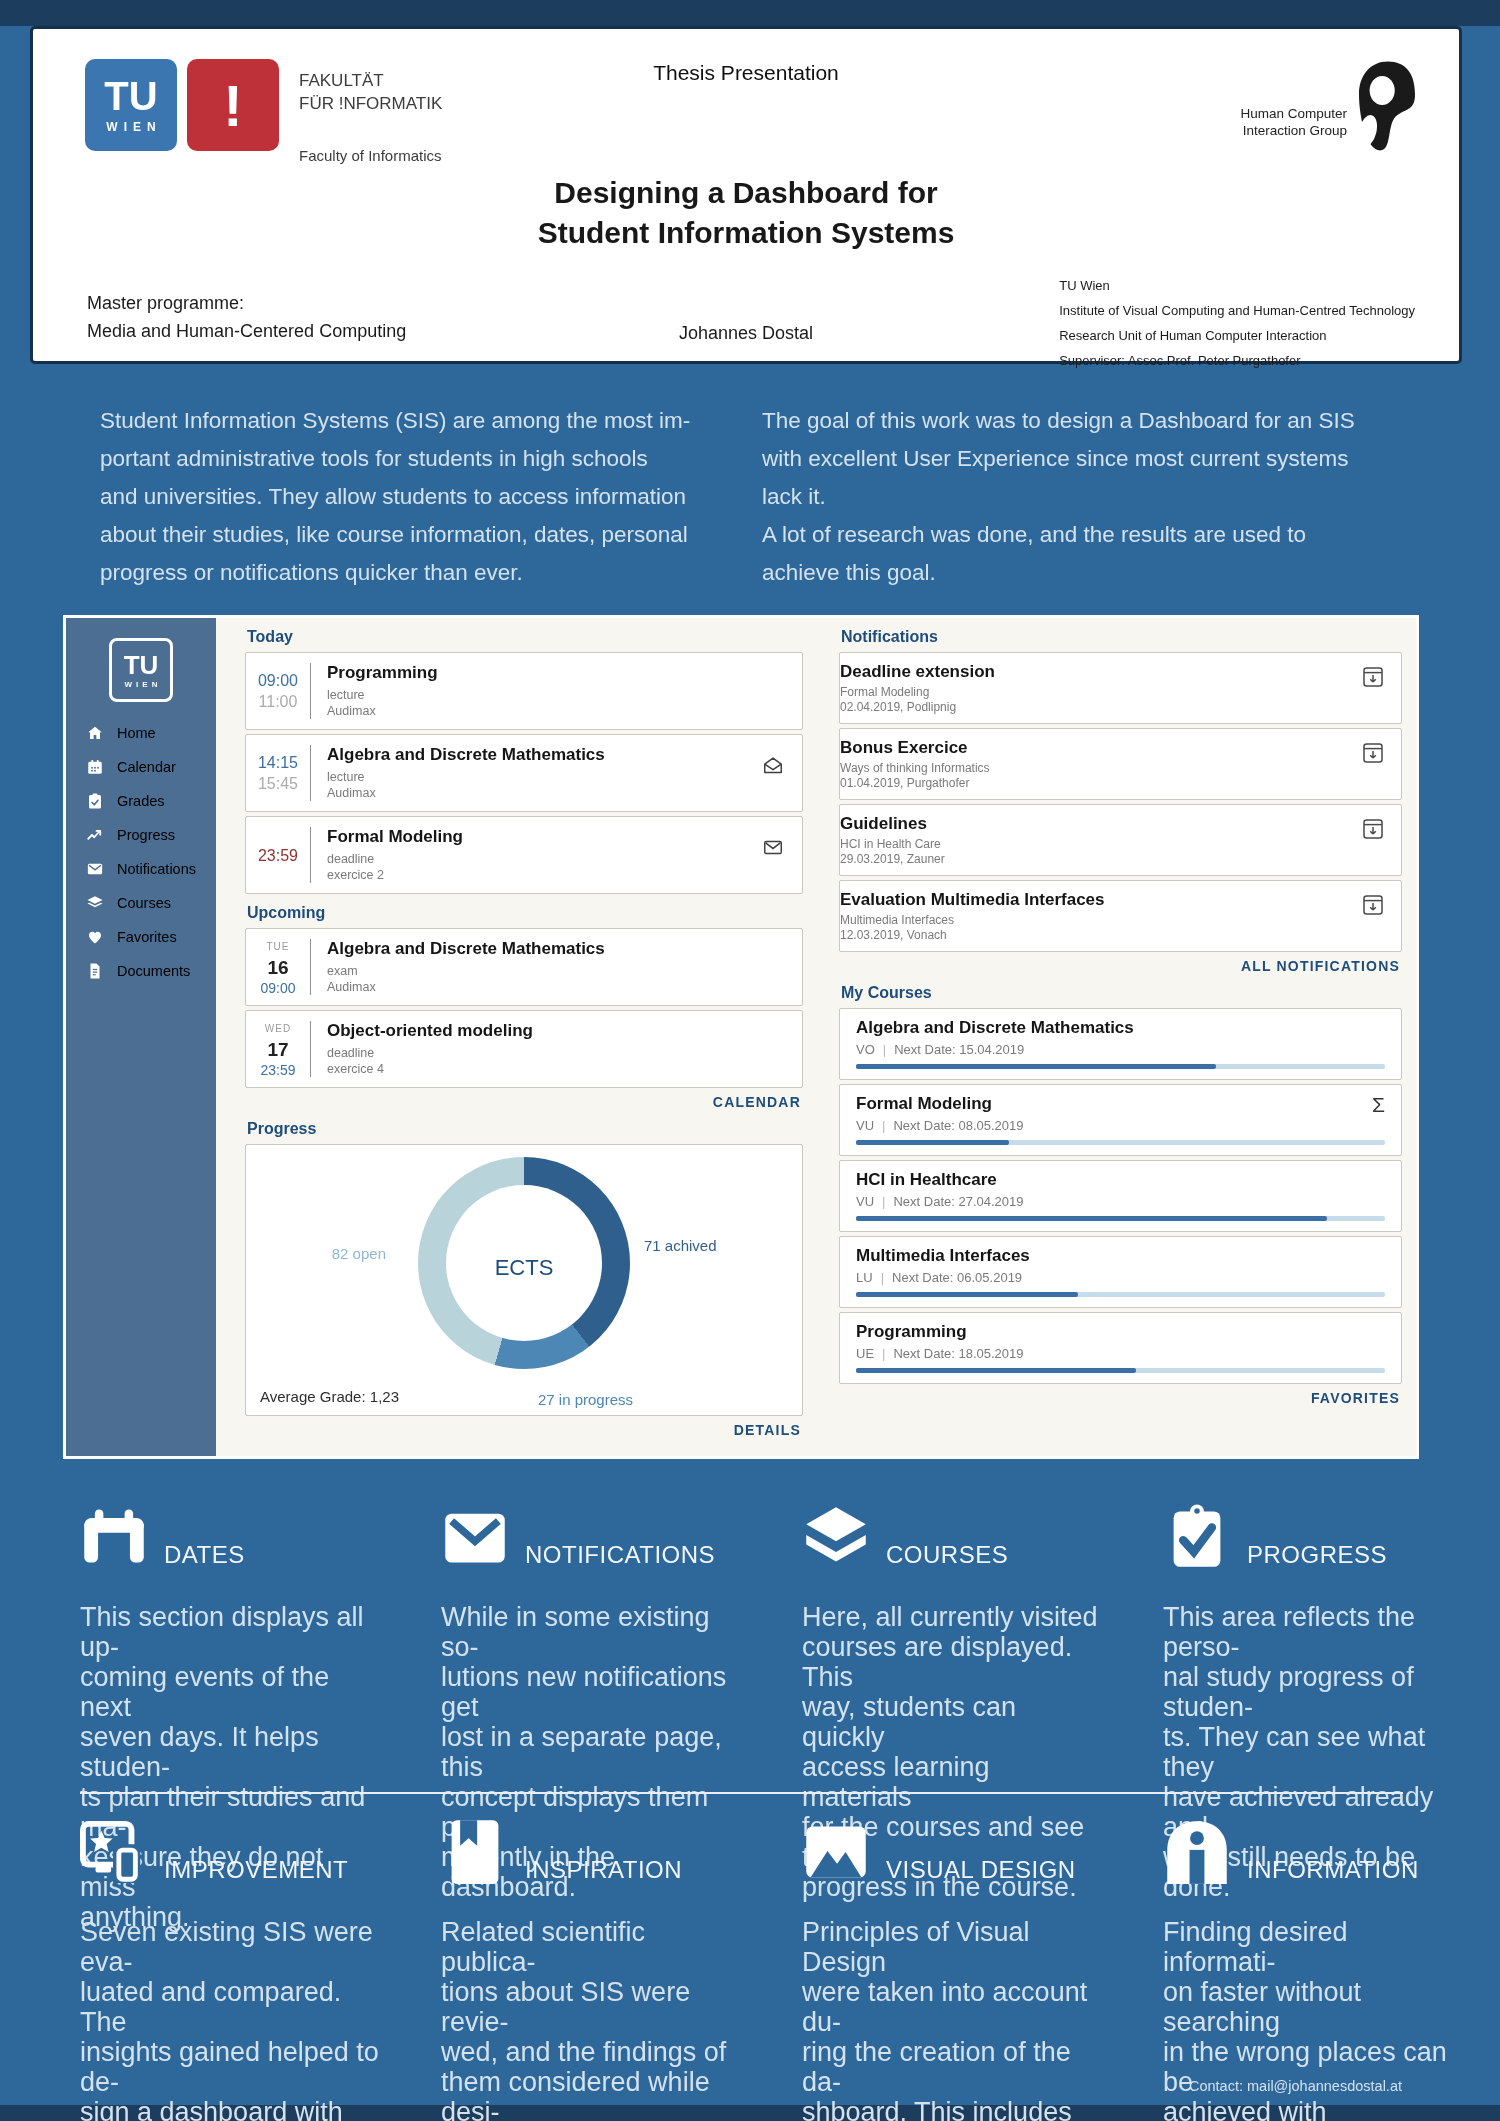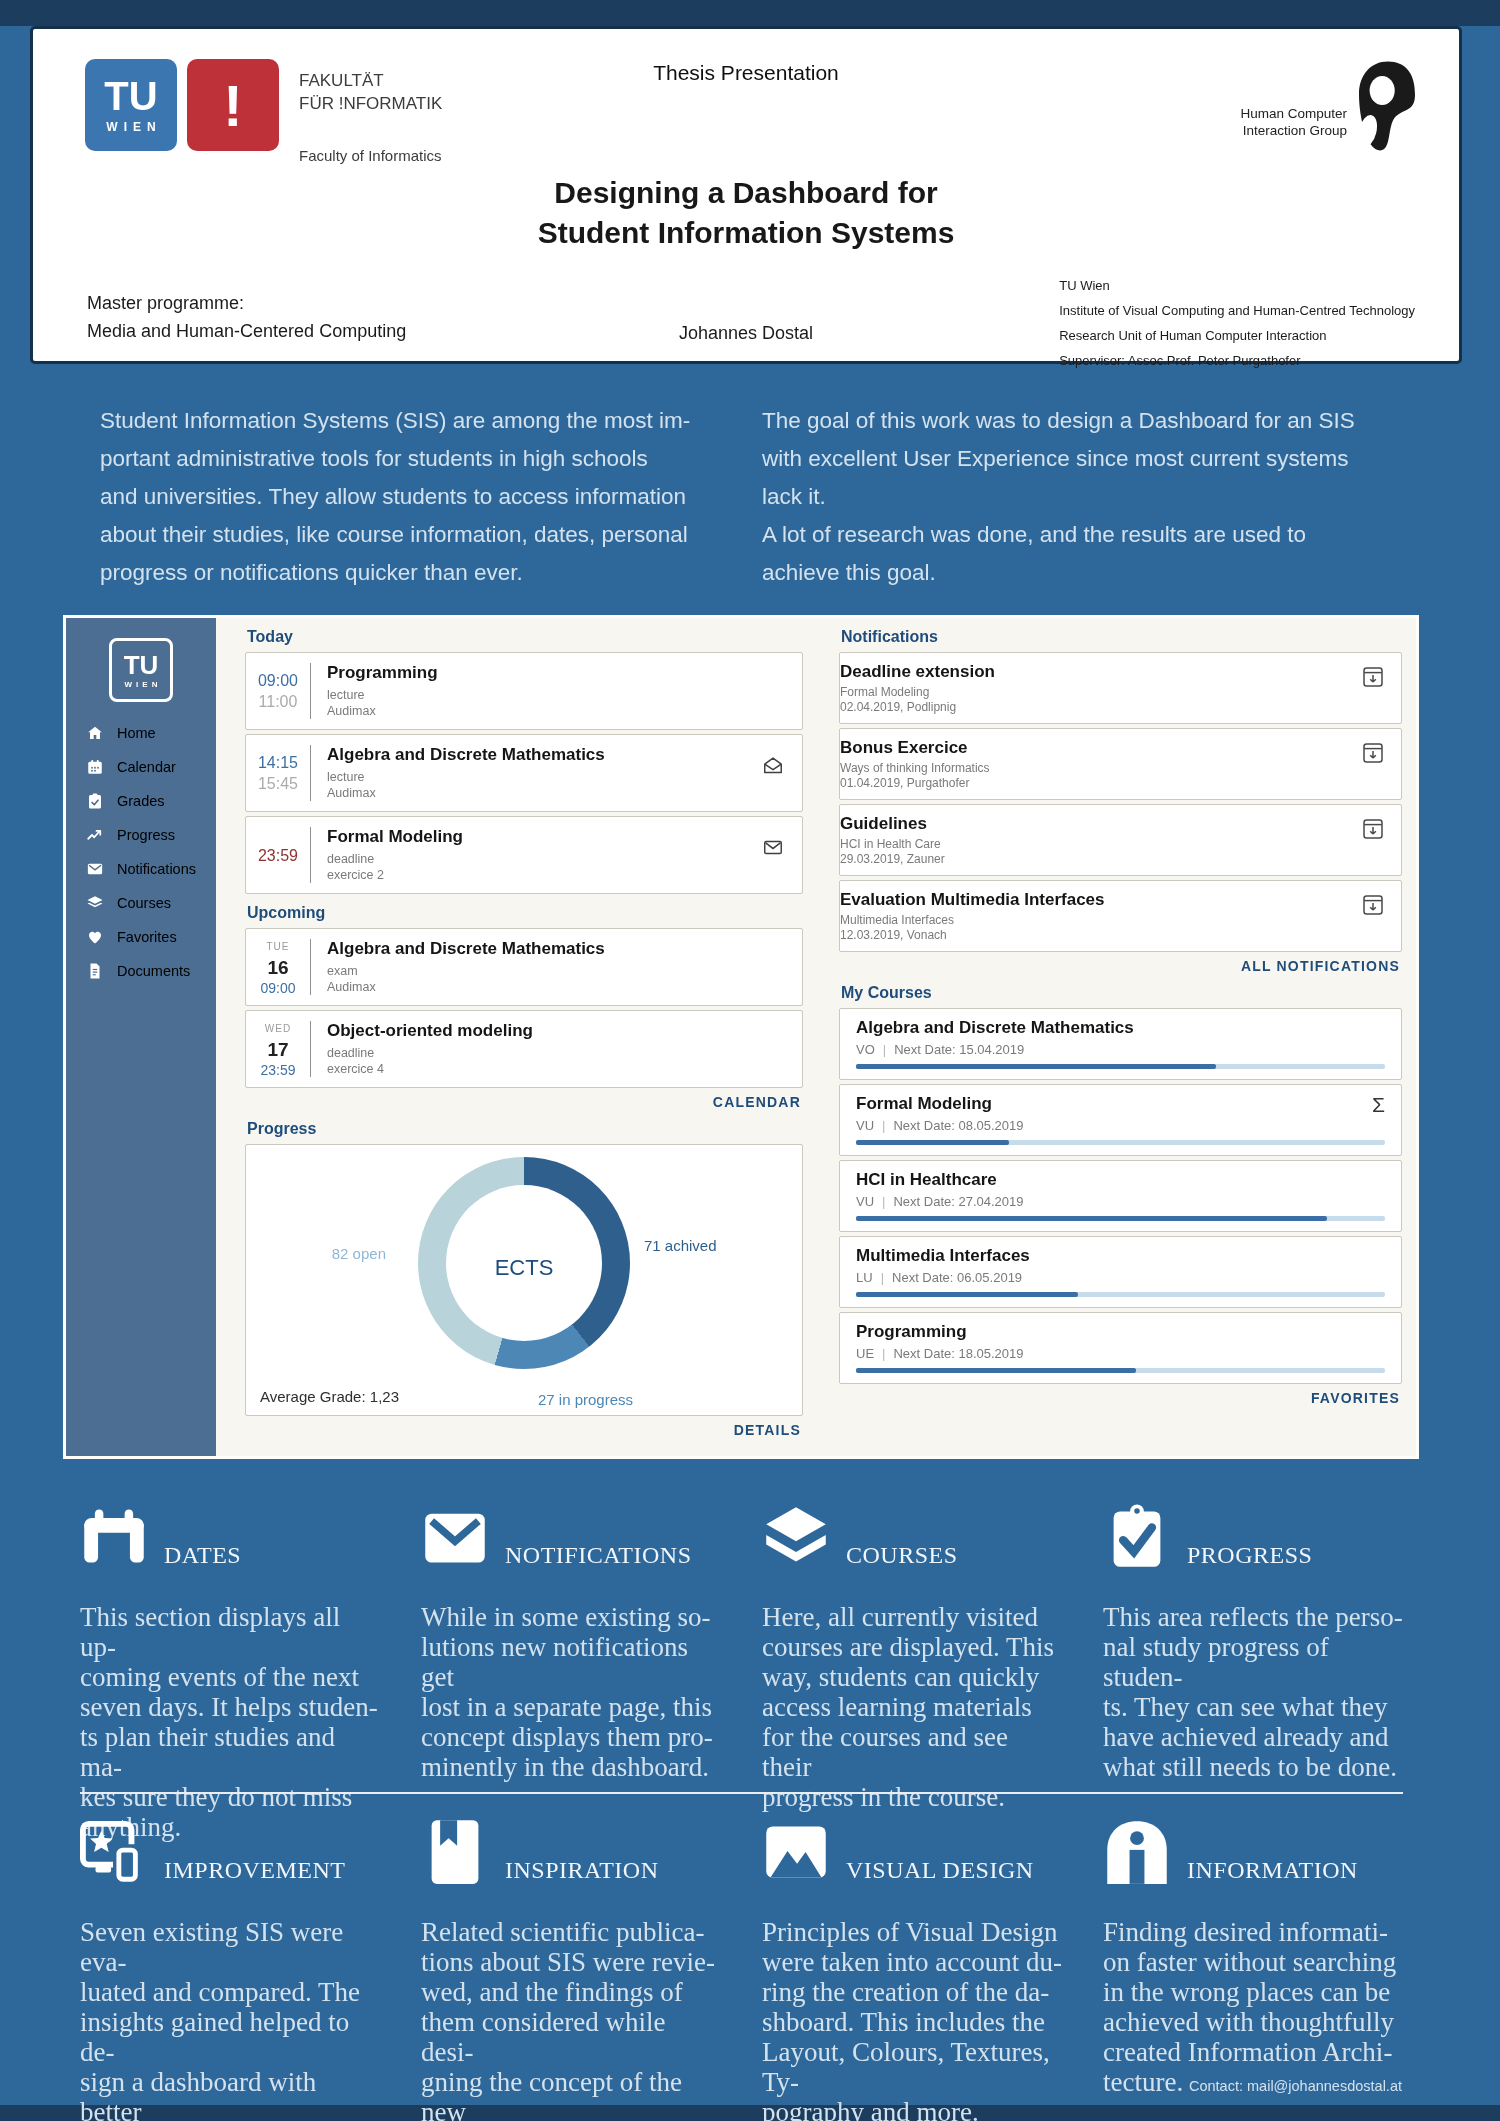--- a/index.html
+++ b/index.html
@@ -88,21 +88,21 @@
 
   .course-card{position:relative;height:72px;margin-bottom:4px;padding:9px 16px;}
   .course-title{font-size:17px;font-weight:700;color:#151515;margin-bottom:4px;}
   .course-meta{font-size:13px;color:#7A7A7A;}
   .course-meta .pipe{margin:0 8px;color:#B9B9B9;}
   .bar{position:absolute;left:16px;right:16px;bottom:10px;height:5px;background:#C6DCEA;border-radius:2px;}
   .bar-fill{height:100%;background:#3C6EA6;border-radius:2px;}
   .sigma{position:absolute;right:16px;top:8px;font-size:21px;color:#333;}
 
   
-  .features{position:absolute;left:80px;width:1323px;display:grid;grid-template-columns:repeat(4,300px);column-gap:41px;font-family:Liberation Serif, serif;}
+  .features{position:absolute;left:80px;width:1323px;display:grid;grid-template-columns:repeat(4,300px);column-gap:61px;}
   .features.row1{top:1497px;}
   .features.row2{top:1812px;}
   .f-head{display:flex;align-items:flex-end;gap:16px;height:76px;}
   .f-icon{width:68px;height:72px;flex:none;}
   .f-label{font-size:24px;color:#F2F6FA;letter-spacing:.5px;padding-bottom:4px;}
   .f-text{margin-top:29px;font-size:27px;line-height:30px;color:#D4E2EE;}
   .divider{position:absolute;left:80px;top:1792px;width:1323px;height:2px;background:#E8EEF4;}
   .contact{position:absolute;right:98px;top:2078px;font-size:14.5px;color:#D4E2EE;}
 </style>
 </head>

